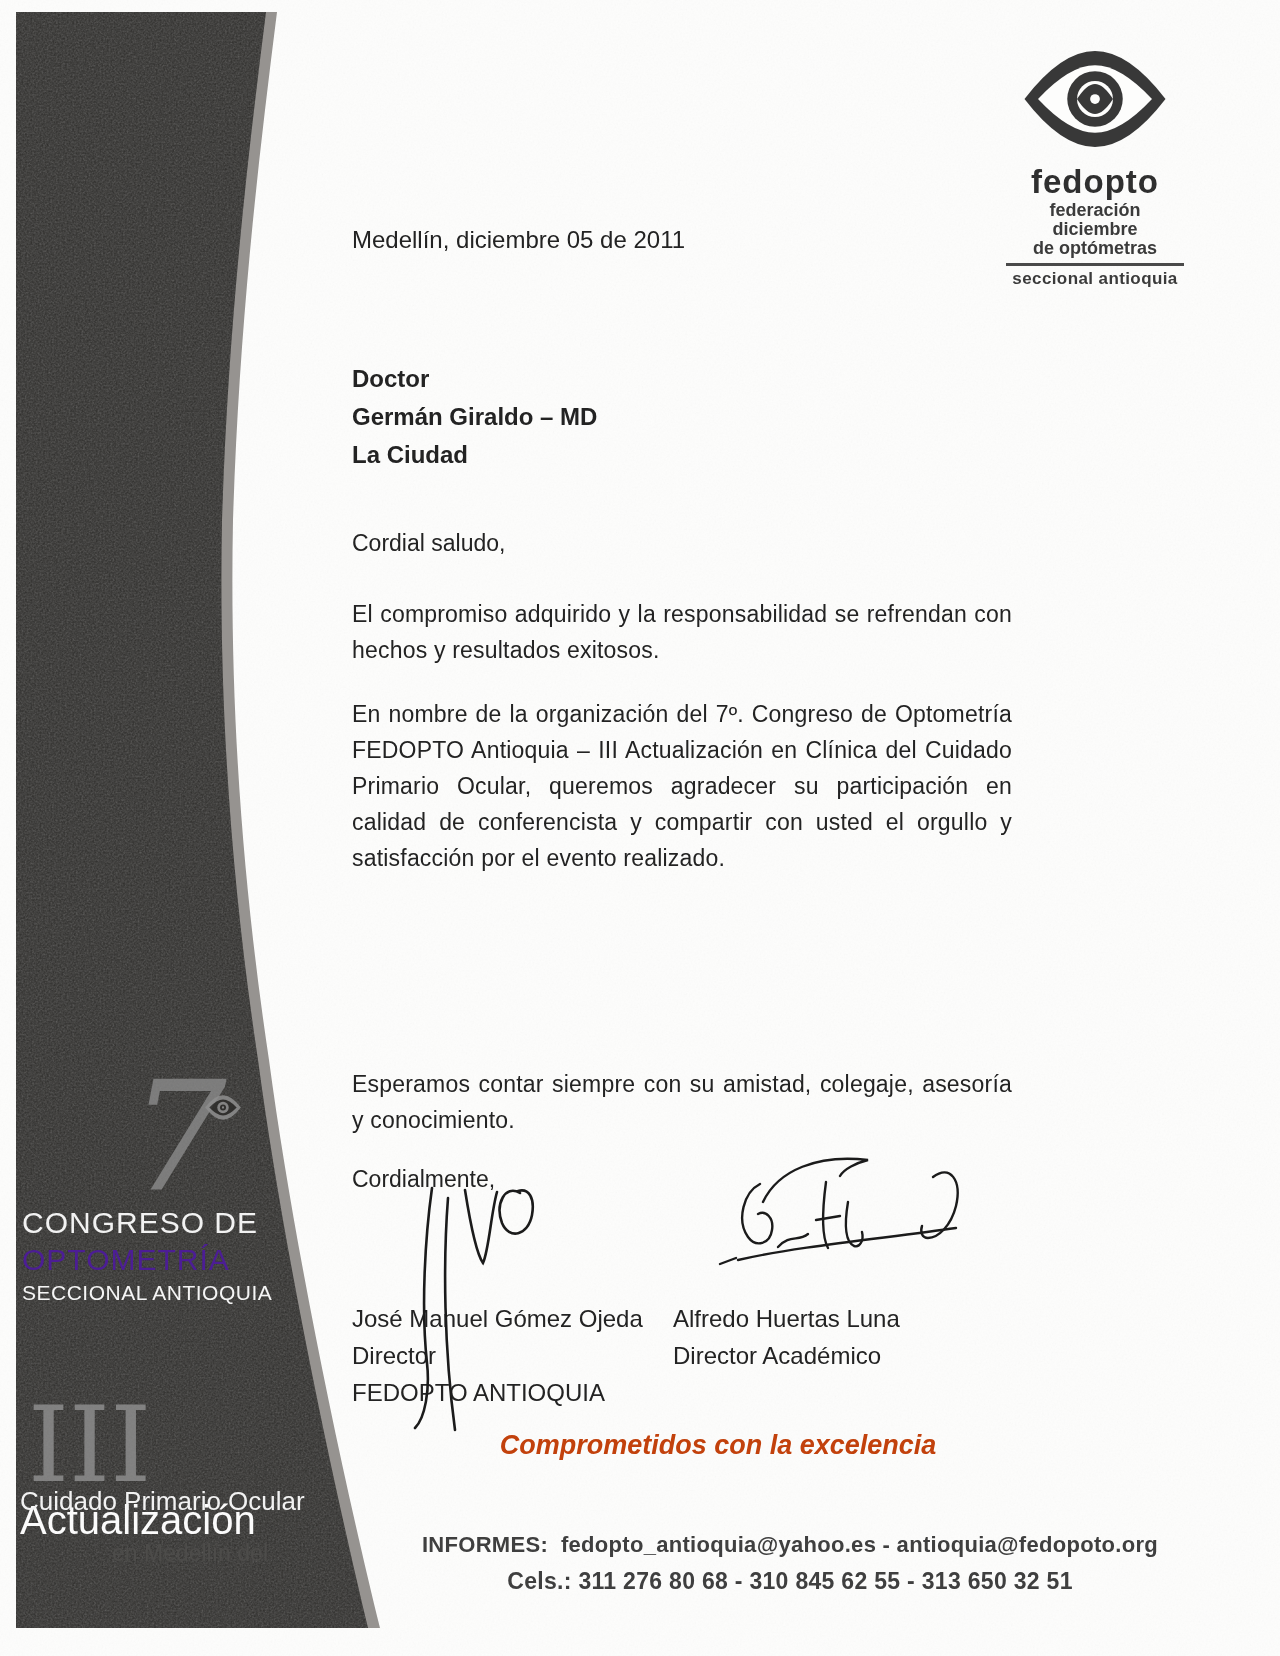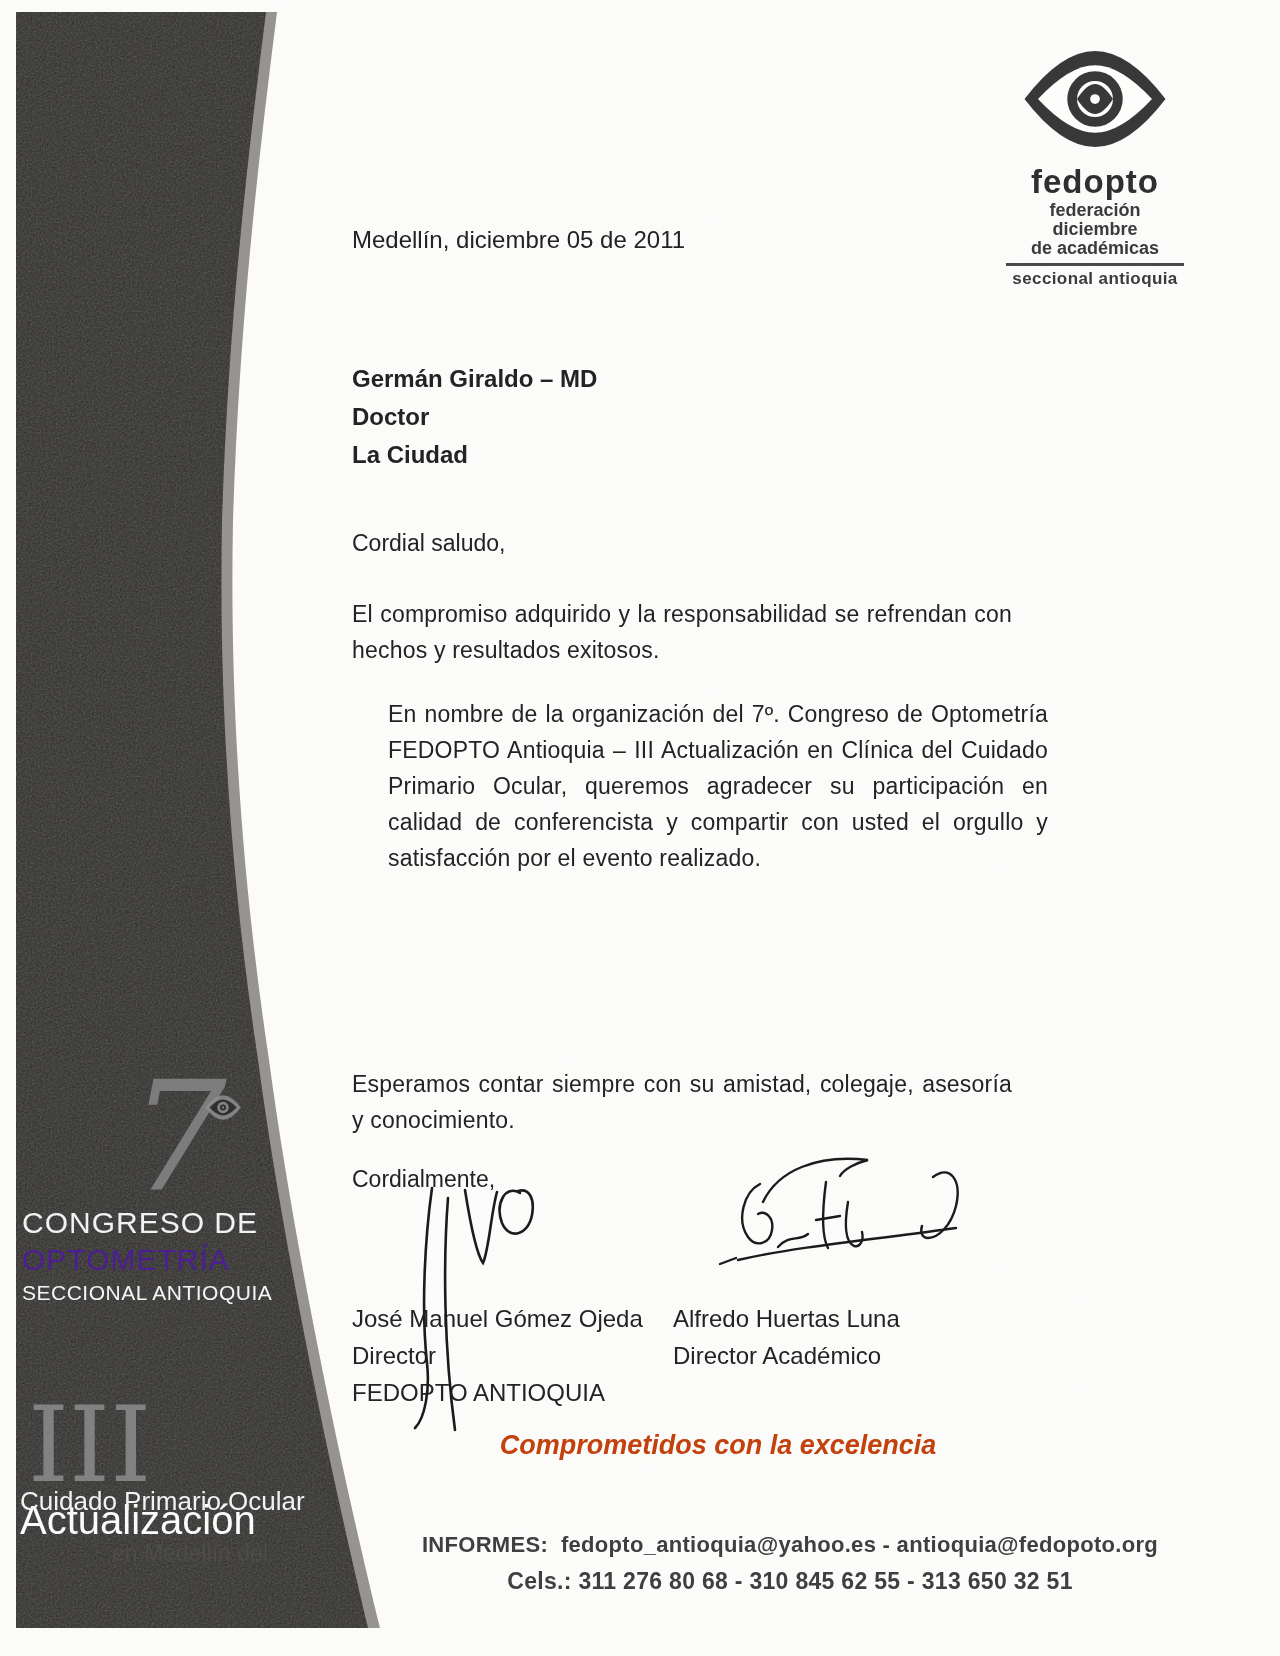--- a/index.html
+++ b/index.html
@@ -31,21 +31,21 @@
   .logo-rule{width:178px;border-top:3px solid #4a4a4a;margin:5px auto 3px auto;}
   .logo-section{font-size:17px;font-weight:bold;letter-spacing:.4px;color:#3b3b3b;}
 
   
   .ltr{left:352px;width:660px;z-index:2;}
   .date{top:226px;font-size:24px;}
   .recipient{top:360px;font-weight:bold;font-size:24px;}
   .recipient p{margin:0;line-height:38px;}
   .salutation{top:530px;font-size:23px;}
   .para{text-align:justify;font-size:23px;line-height:36px;letter-spacing:.2px;}
-  .p1{top:596px;} .p2{top:696px;margin-left:36px;} .p3{top:900px;} .p4{top:1066px;}
+  .p1{top:596px;} .p2{top:696px;} .p3{top:900px;} .p4{top:1066px;}
   .closing{top:1166px;font-size:23px;}
   .sigblock{top:1300px;font-size:24px;}
   .sigblock p{margin:0;line-height:37px;}
   .sig-left{left:352px;} .sig-right{left:673px;width:340px;}
   .sig-svg{position:absolute;z-index:3;}
   .motto{top:1430px;padding-left:36px;text-align:center;font-size:27px;font-weight:bold;
          font-style:italic;color:#c2410c;}
   .f-line{left:420px;width:740px;text-align:center;font-weight:bold;color:#3f3f3f;
           letter-spacing:.3px;z-index:2;}
   .f1{top:1532px;font-size:22px;}
@@ -97,30 +97,30 @@
       <path d="M6 70 Q55 6 100 6 Q145 6 194 70 Q145 134 100 134 Q55 134 6 70 Z" fill="#383838"></path>
       <path d="M24 70 Q66 25 100 25 Q134 25 176 70 Q134 115 100 115 Q66 115 24 70 Z" fill="#fdfdfc"></path>
       <circle cx="100" cy="70" r="37" fill="#383838"></circle>
       <circle cx="100" cy="70" r="24" fill="#fdfdfc"></circle>
       <path d="M76 70 Q89 50 100 50 Q111 50 124 70 Q111 90 100 90 Q89 90 76 70 Z" fill="#383838"></path>
       <circle cx="100" cy="70" r="6.5" fill="#fdfdfc"></circle>
     </svg>
     <div class="logo-word">fedopto</div>
     <div class="logo-sub">federación</div>
     <div class="logo-sub">diciembre</div>
-    <div class="logo-sub">de académicas</div>
+    <div class="logo-sub">de optómetras</div>
     <div class="logo-rule"></div>
     <div class="logo-section">seccional antioquia</div>
   </header>
 
   <p class="abs ltr date">Medellín, diciembre 05 de 2011</p>
 
   <div class="abs ltr recipient">
+    <p>Doctor</p>
     <p>Germán Giraldo – MD</p>
-    <p>Doctor</p>
     <p>La Ciudad</p>
   </div>
 
   <p class="abs ltr salutation">Cordial saludo,</p>
   <p class="abs ltr para p1">El compromiso adquirido y la responsabilidad se refrendan con hechos y resultados exitosos.</p>
   <p class="abs ltr para p2">En nombre de la organización del 7º. Congreso de Optometría FEDOPTO Antioquia – III Actualización en Clínica del Cuidado Primario Ocular, queremos agradecer su participación en calidad de conferencista y compartir con usted el orgullo y satisfacción por el evento realizado.</p>
   <p class="abs ltr para p4">Esperamos contar siempre con su amistad, colegaje, asesoría y conocimiento.</p>
   <p class="abs ltr closing">Cordialmente,</p>
 
   <svg class="sig-svg" style="left:385px;top:1168px;" width="170" height="270" viewBox="0 0 170 270">

